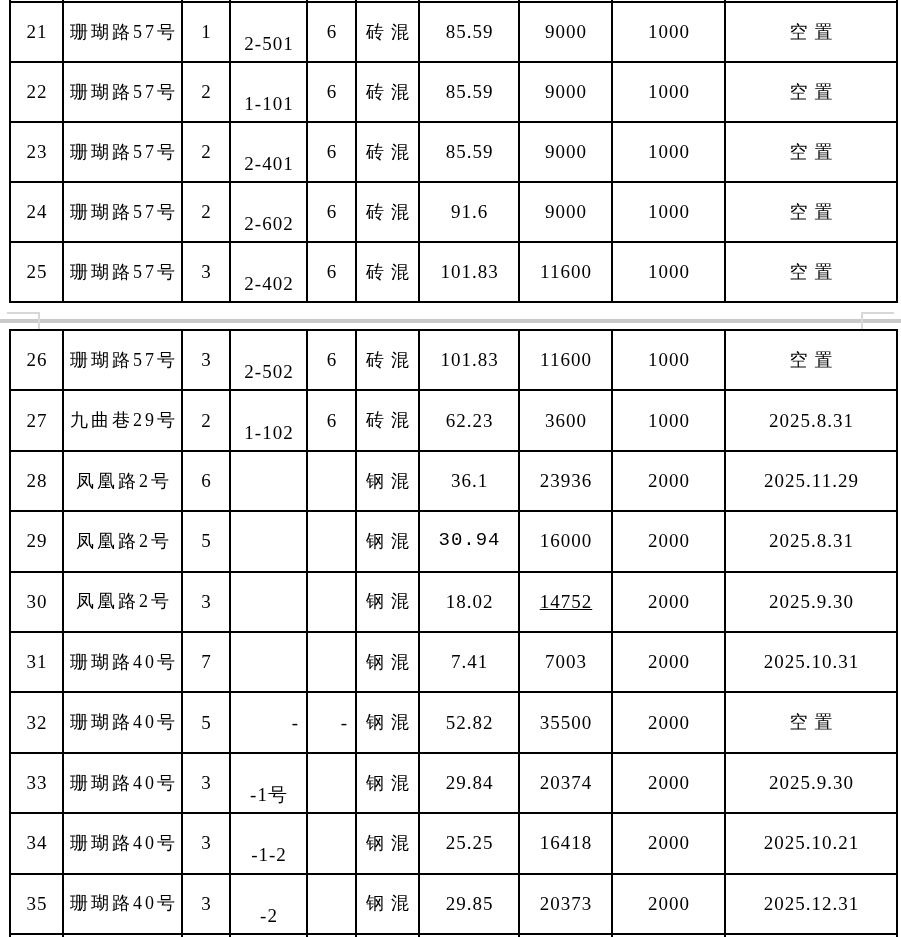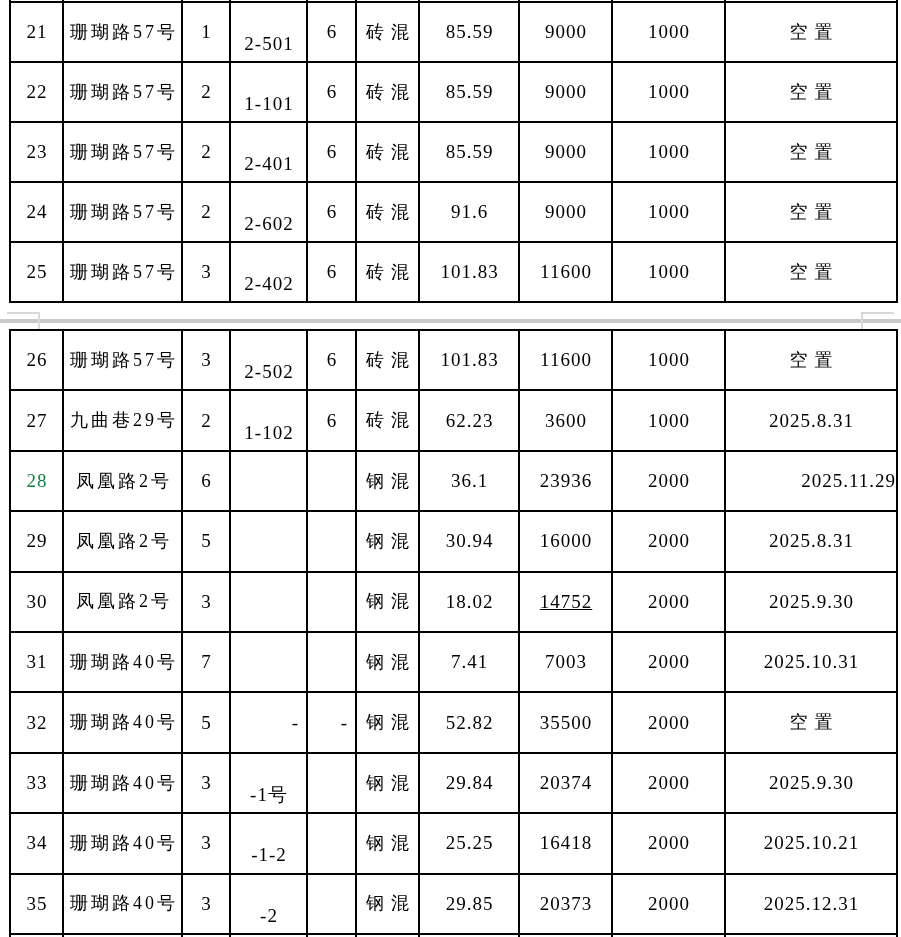--- a/index.html
+++ b/index.html
@@ -198,39 +198,39 @@
             <span>1-102</span>
           </td>
           <td class="num" style="border-color: rgb(0, 0, 0); color: rgb(0, 0, 0);"><span>6</span></td>
           <td class="cjk2" style="border-color: rgb(0, 0, 0); color: rgb(0, 0, 0);"><span>砖混</span></td>
           <td class="num" style="border-color: rgb(0, 0, 0); color: rgb(0, 0, 0);"><span>62.23</span></td>
           <td class="num" style="border-color: rgb(0, 0, 0); color: rgb(0, 0, 0);"><span>3600</span></td>
           <td class="num" style="border-color: rgb(0, 0, 0); color: rgb(0, 0, 0);"><span>1000</span></td>
           <td class="num" style="border-color: rgb(0, 0, 0); color: rgb(0, 0, 0);"><span>2025.8.31</span></td>
         </tr>
         <tr class="datarow">
-          <td class="num" style="border-color: rgb(0, 0, 0); color: #15803d;"><span>28</span></td>
+          <td class="num" style="border-color: rgb(0, 0, 0); color: #000000;"><span>28</span></td>
           <td class="addr" style="border-color: rgb(0, 0, 0); color: rgb(0, 0, 0);"><span>凤凰路2号</span></td>
           <td class="num" style="border-color: rgb(0, 0, 0); color: rgb(0, 0, 0);"><span>6</span></td>
           <td class="num" style="border-color: rgb(0, 0, 0); color: rgb(0, 0, 0);"></td>
           <td class="num" style="border-color: rgb(0, 0, 0); color: rgb(0, 0, 0);"></td>
           <td class="cjk2" style="border-color: rgb(0, 0, 0); color: rgb(0, 0, 0);"><span>钢混</span></td>
           <td class="num" style="border-color: rgb(0, 0, 0); color: rgb(0, 0, 0);"><span>36.1</span></td>
           <td class="num" style="border-color: rgb(0, 0, 0); color: rgb(0, 0, 0);"><span>23936</span></td>
           <td class="num" style="border-color: rgb(0, 0, 0); color: rgb(0, 0, 0);"><span>2000</span></td>
-          <td class="num" style="border-color: rgb(0, 0, 0); color: rgb(0, 0, 0); text-align: right;"><span>2025.11.29</span></td>
+          <td class="num" style="border-color: rgb(0, 0, 0); color: rgb(0, 0, 0);"><span>2025.11.29</span></td>
         </tr>
         <tr class="datarow">
           <td class="num" style="border-color: rgb(0, 0, 0); color: rgb(0, 0, 0); margin-left: 6px;"><span>29</span></td>
           <td class="addr" style="border-color: rgb(0, 0, 0); color: rgb(0, 0, 0);"><span>凤凰路2号</span></td>
           <td class="num" style="border-color: rgb(0, 0, 0); color: rgb(0, 0, 0);"><span>5</span></td>
           <td class="num" style="border-color: rgb(0, 0, 0); color: rgb(0, 0, 0);"></td>
           <td class="num" style="border-color: rgb(0, 0, 0); color: rgb(0, 0, 0);"></td>
           <td class="cjk2" style="border-color: rgb(0, 0, 0); color: rgb(0, 0, 0);"><span>钢混</span></td>
-          <td class="num" style="border-color: rgb(0, 0, 0); color: rgb(0, 0, 0);"><span>30.94</span></td>
+          <td class="num" style="border-color: rgb(0, 0, 0); color: rgb(0, 0, 0); font-family: Liberation Mono, monospace;"><span>30.94</span></td>
           <td class="num" style="border-color: rgb(0, 0, 0); color: rgb(0, 0, 0);"><span>16000</span></td>
           <td class="num" style="border-color: rgb(0, 0, 0); color: rgb(0, 0, 0);"><span>2000</span></td>
           <td class="num" style="border-color: rgb(0, 0, 0); color: rgb(0, 0, 0);"><span>2025.8.31</span></td>
         </tr>
         <tr class="datarow">
           <td class="num" style="border-color: rgb(0, 0, 0); color: rgb(0, 0, 0);"><span>30</span></td>
           <td class="addr" style="border-color: rgb(0, 0, 0); color: rgb(0, 0, 0);"><span>凤凰路2号</span></td>
           <td class="num" style="border-color: rgb(0, 0, 0); color: rgb(0, 0, 0);"><span>3</span></td>
           <td class="num" style="border-color: rgb(0, 0, 0); color: rgb(0, 0, 0);"></td>
           <td class="num" style="border-color: rgb(0, 0, 0); color: rgb(0, 0, 0);"></td>

